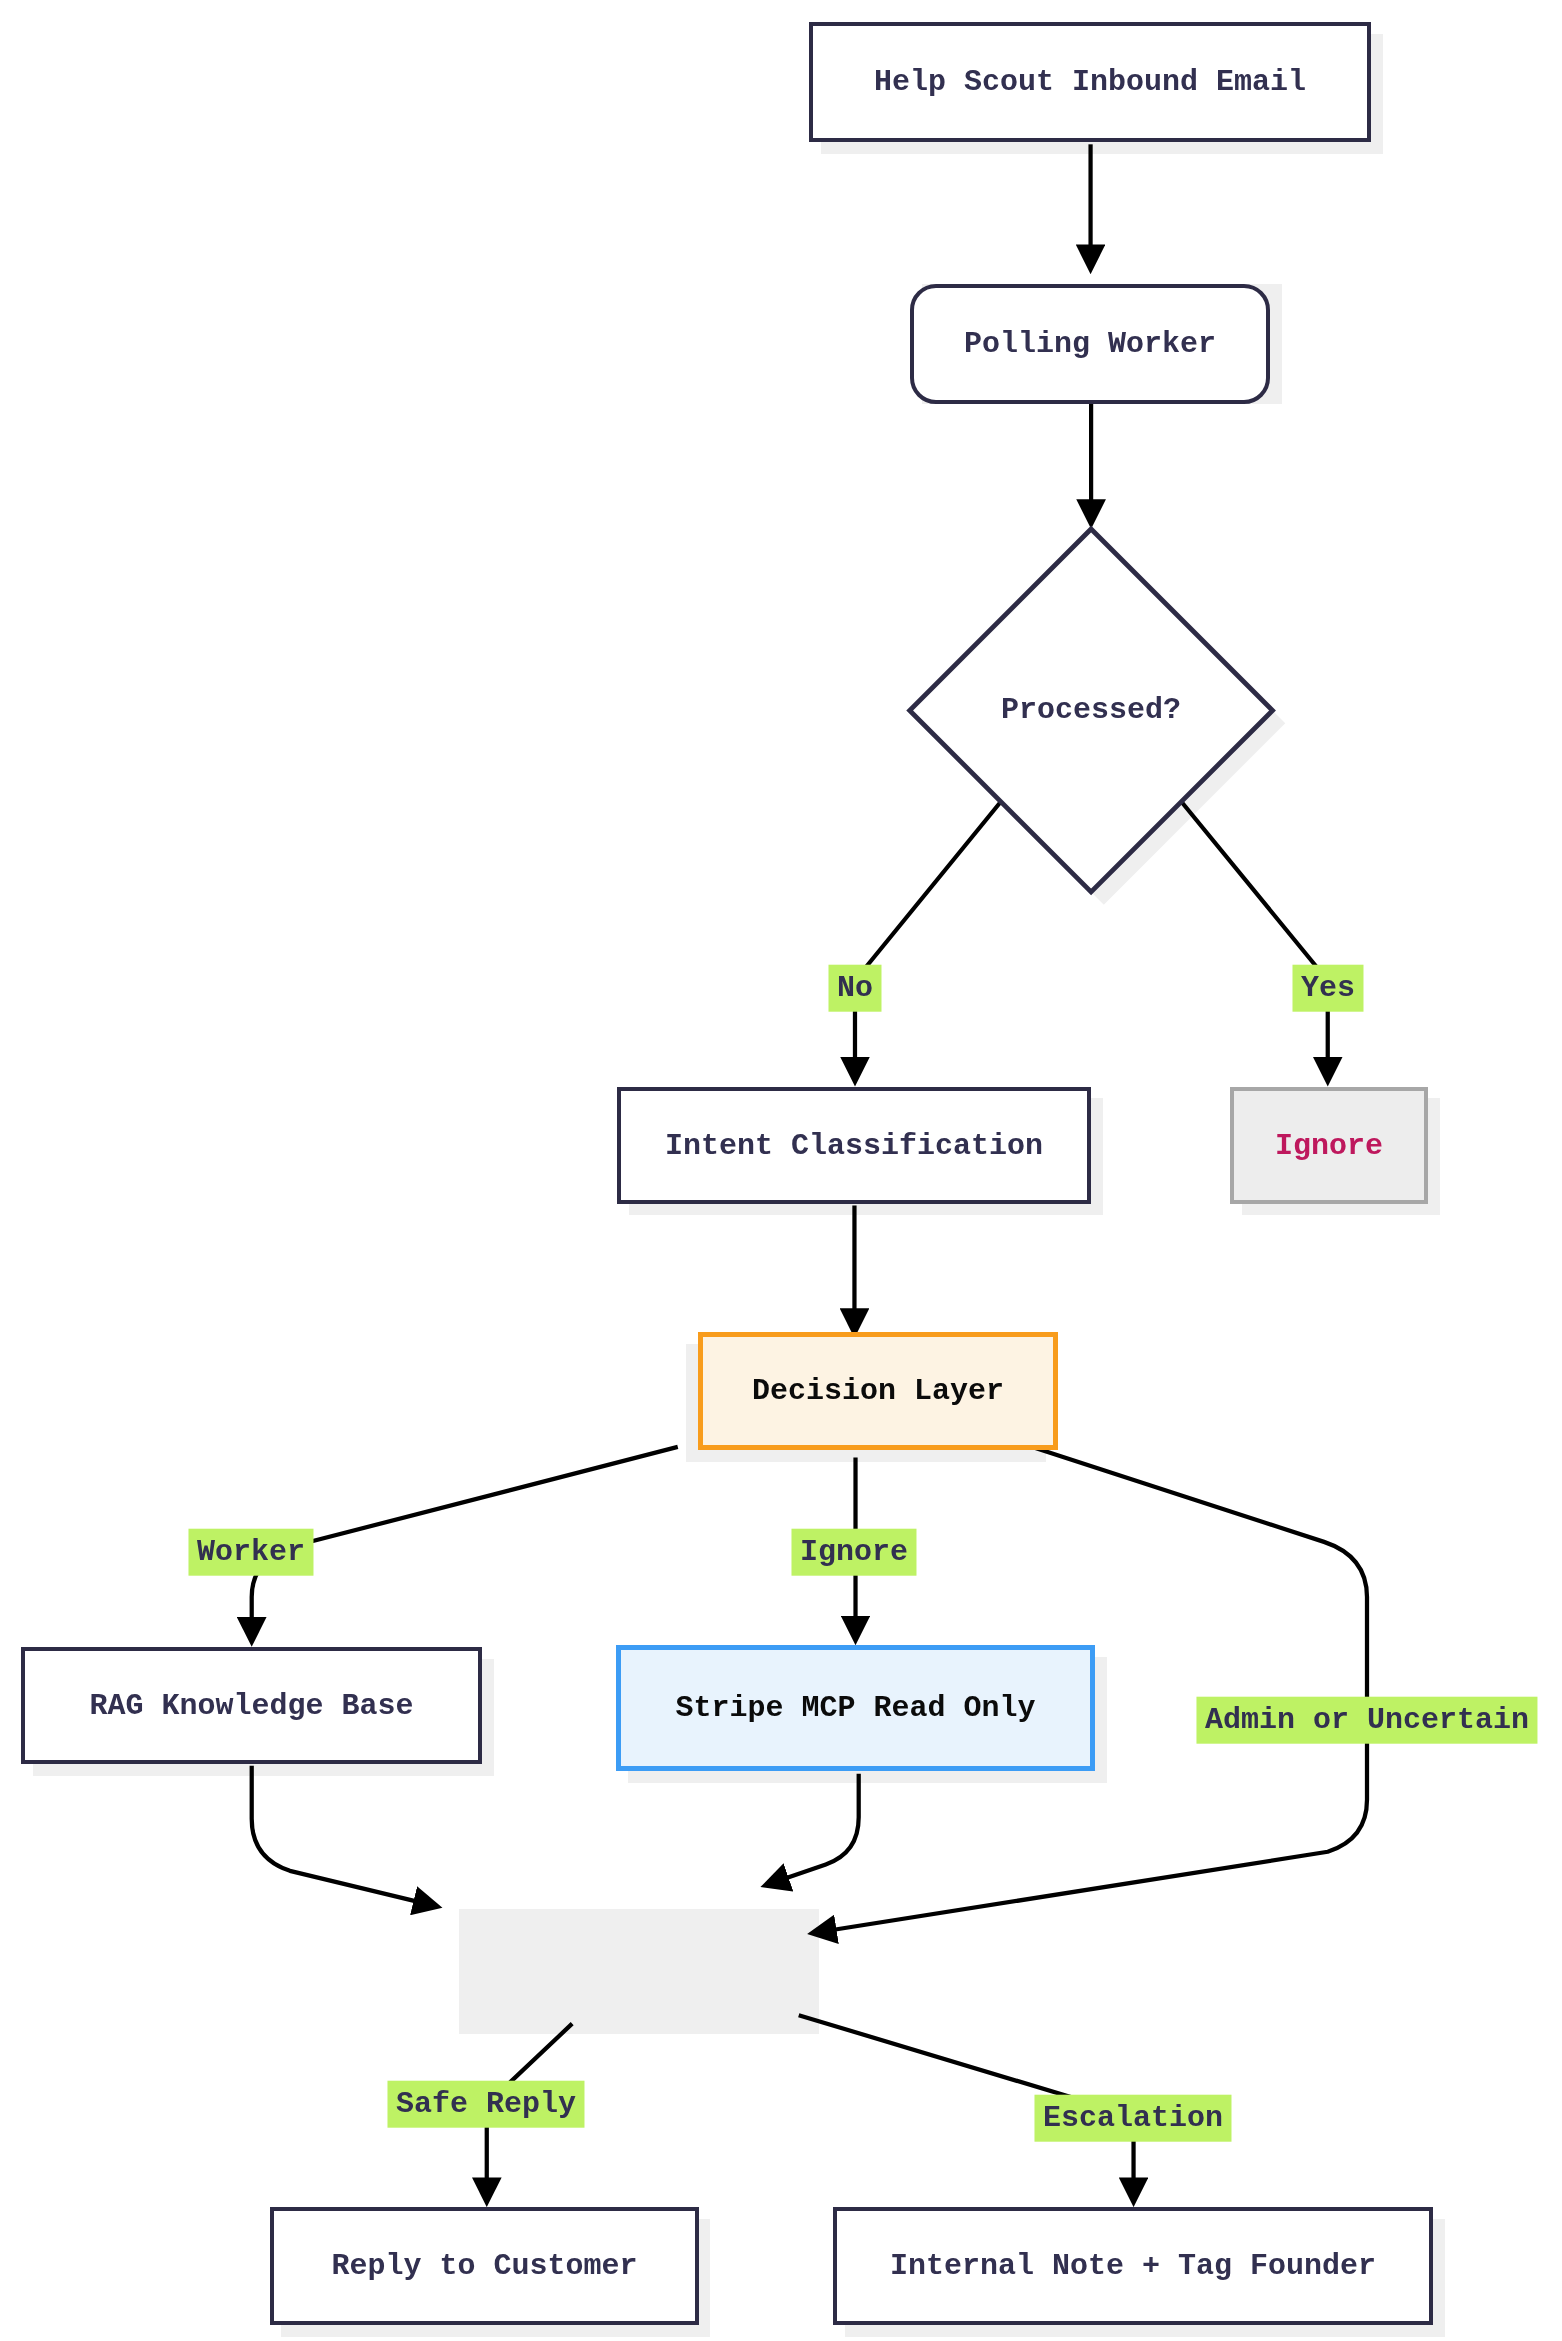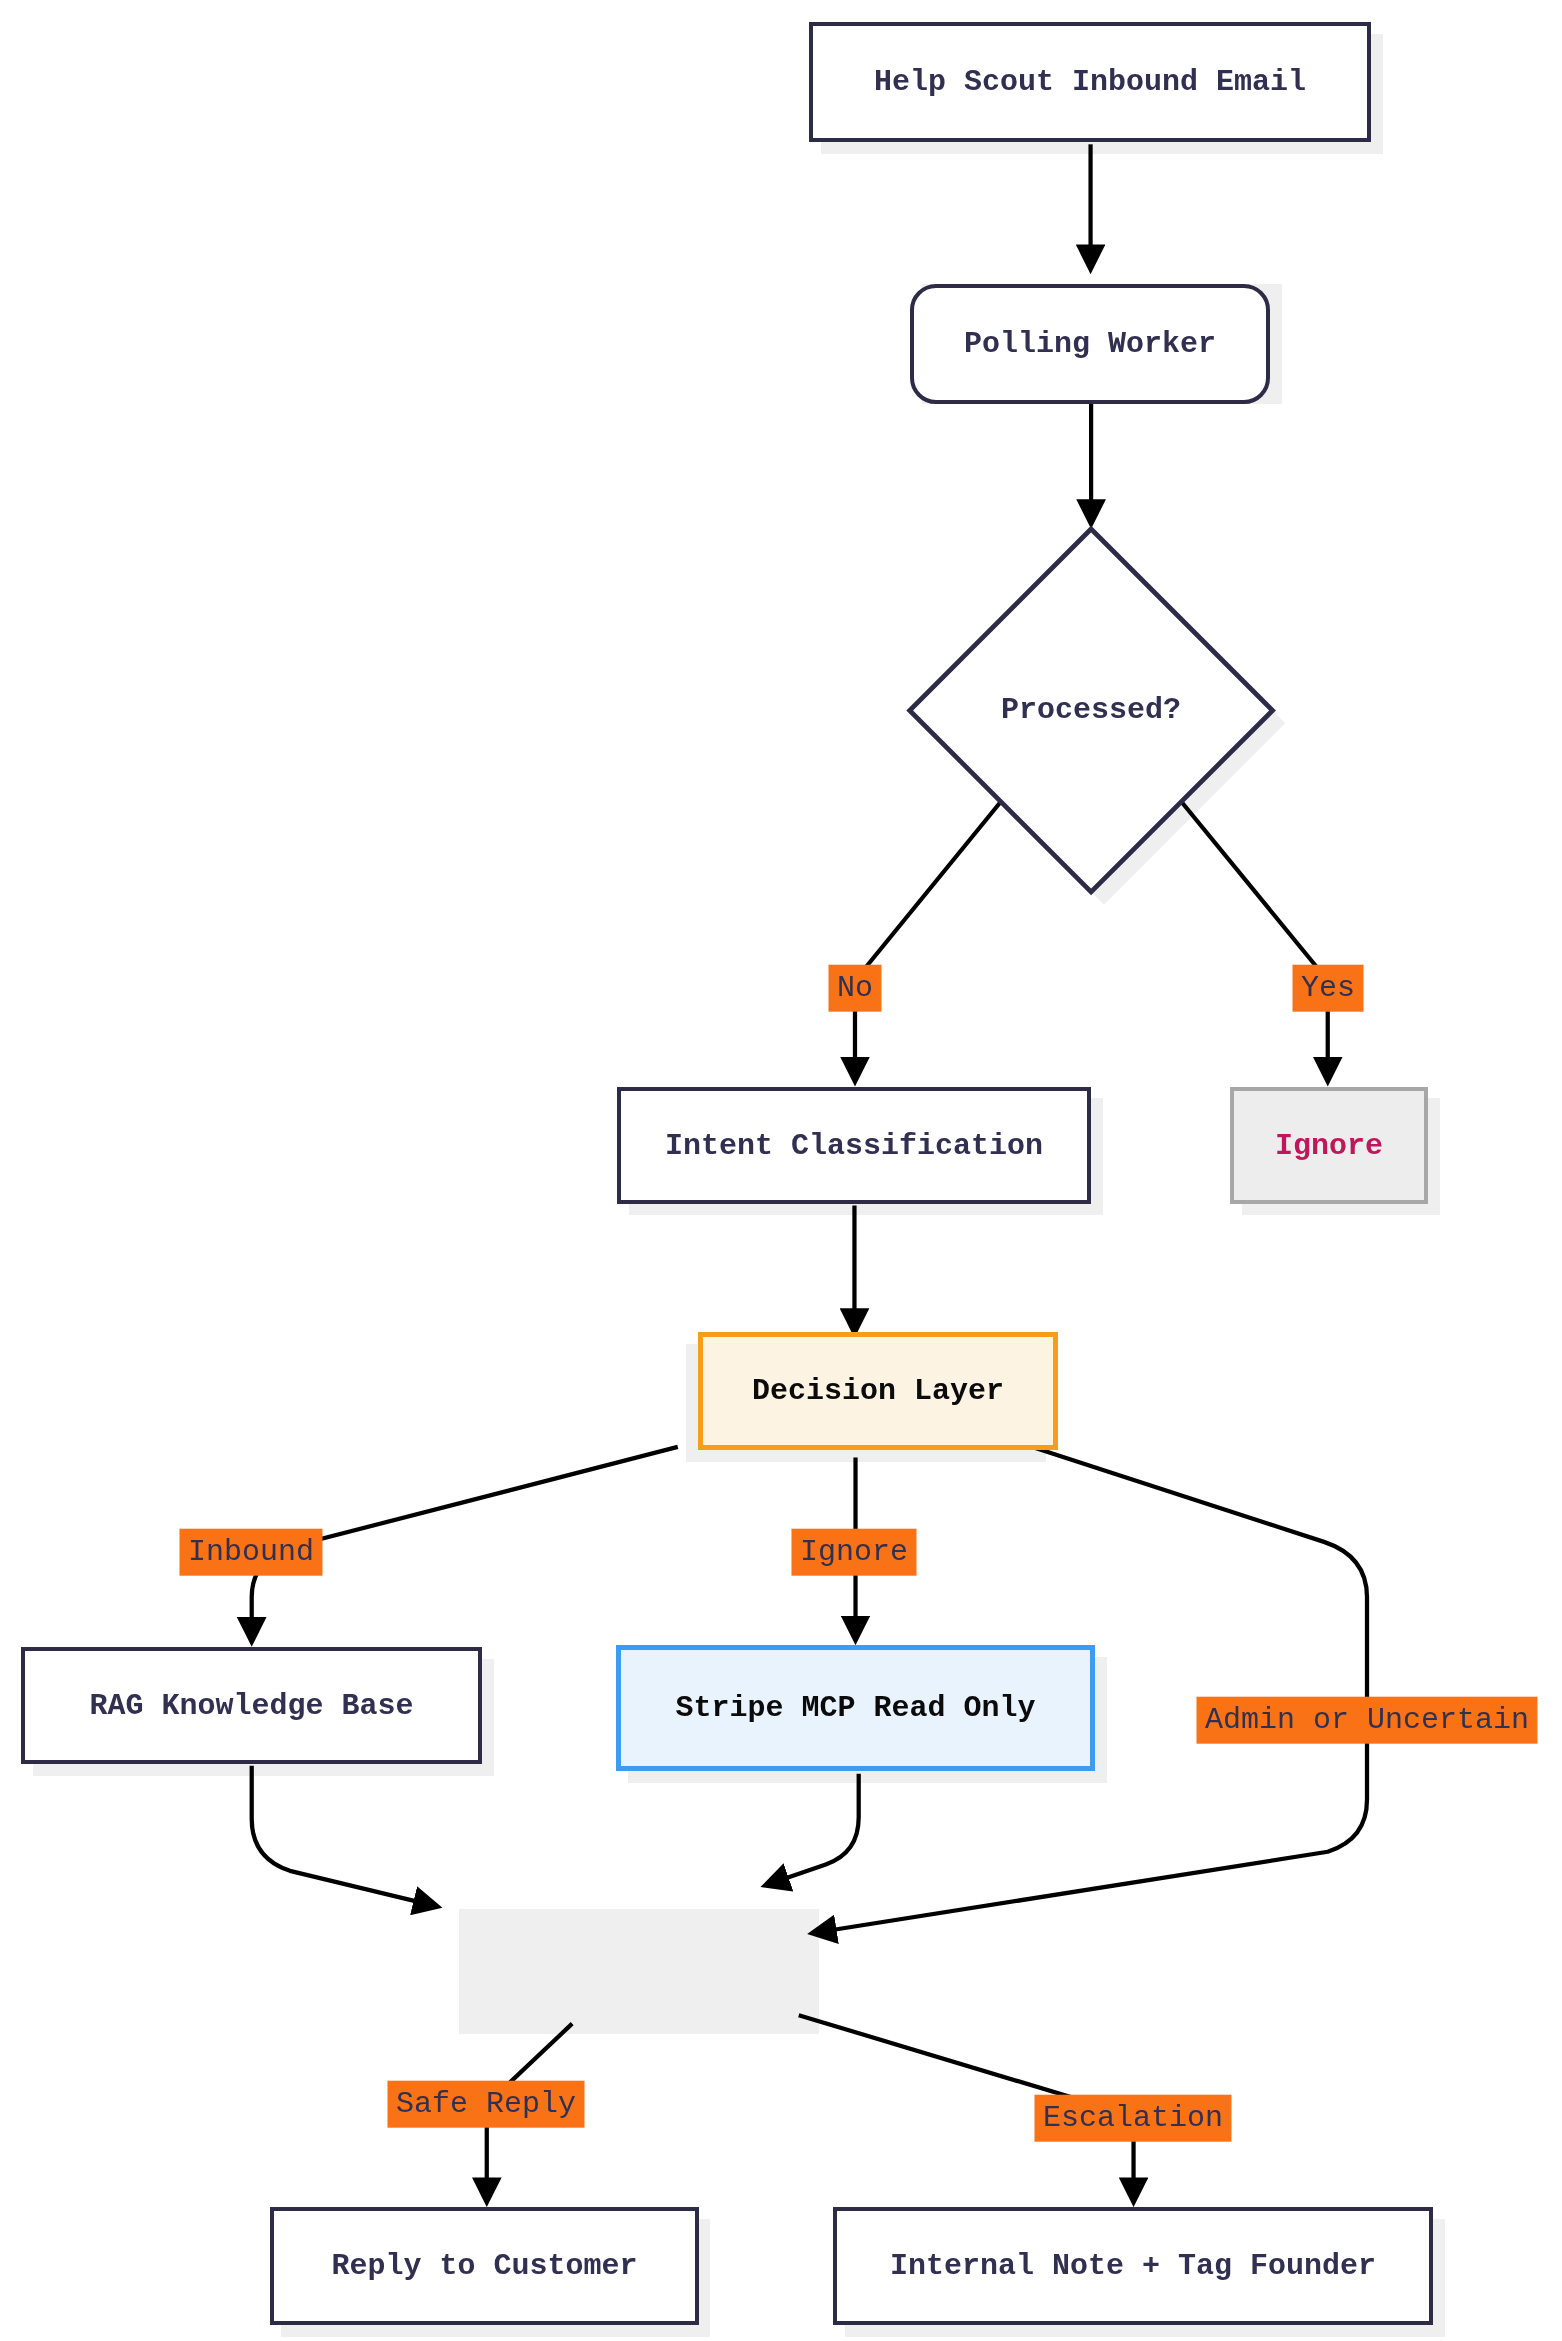--- a/index.html
+++ b/index.html
@@ -8,21 +8,21 @@
        font-family:"Liberation Mono","DejaVu Sans Mono",monospace;}
   #canvas{position:relative;width:1526px;height:2342px;background:#ffffff;}
 
   
   .shadow{position:absolute;background:#efefef;z-index:0;}
   #edges{position:absolute;left:0;top:0;z-index:1;}
   .node{position:absolute;z-index:2;display:flex;align-items:center;justify-content:center;
         box-sizing:border-box;background:#ffffff;border:4.8px solid #2d2b45;
         font-size:30px;font-weight:bold;color:#323050;text-align:center;white-space:nowrap;}
   .edge-label{position:absolute;z-index:3;transform:translate(-50%,-50%);
-        background:#f97316;color:#323050;font-size:30px;font-weight:normal;
+        background:#bef264;color:#323050;font-size:30px;font-weight:bold;
         padding:5.3px 8.5px;white-space:nowrap;line-height:1.2;}
   .diamond-label{position:absolute;z-index:3;transform:translate(-50%,-50%);
         color:#323050;font-size:30px;font-weight:bold;white-space:nowrap;}
 
   
   #n-helpscout{left:809px;top:22px;width:562px;height:120px;}
   #sh-helpscout{left:821px;top:34px;width:562px;height:120px;}
   #n-polling{left:910px;top:284px;width:360px;height:120px;border-radius:26px;}
   #sh-polling{left:922px;top:284px;width:360px;height:120px;}
   #n-intent{left:617px;top:1087px;width:474px;height:117px;}
@@ -123,20 +123,20 @@
     <span>Reply to Customer</span>
   </div>
   <div class="node" id="n-internal">
     <span>Internal Note + Tag Founder</span>
   </div>
 
   <div class="diamond-label" id="el-processed">Processed?</div>
 
   <div class="edge-label" id="el-no">No</div>
   <div class="edge-label" id="el-yes">Yes</div>
-  <div class="edge-label" id="el-product">Inbound</div>
+  <div class="edge-label" id="el-product">Worker</div>
   <div class="edge-label" id="el-payment">Ignore</div>
   <div class="edge-label" id="el-admin">Admin or Uncertain</div>
   <div class="edge-label" id="el-safe">Safe Reply</div>
   <div class="edge-label" id="el-escalation">Escalation</div>
 
 </div>
 
 
 </body></html>

